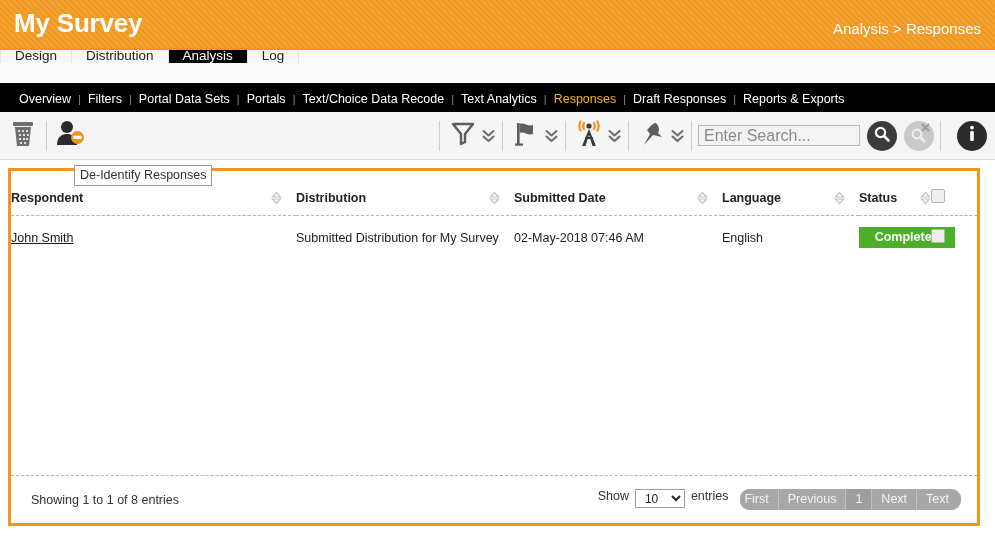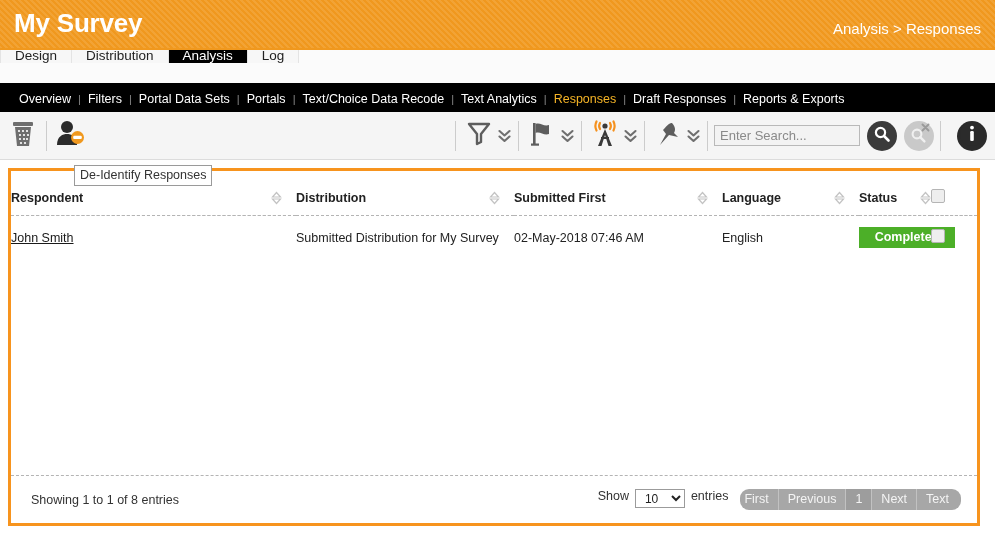--- a/index.html
+++ b/index.html
@@ -108,24 +108,24 @@
     display: flex; flex-direction: column;
     align-items: center; justify-content: center;
     cursor: pointer;
     color: #6f6f6f;
     line-height: 0;
   }
   .caret-dbl svg { display: block; }
 
   
   .search-input {
-    width: 146px; height: 21px;
+    width: 162px; height: 21px;
     border: 1px solid #b9b9b9;
     background: #f3f3f3;
-    font-size: 13px;
+    font-size: 16px;
     color: #333;
     padding: 0 5px;
     font-family: "Liberation Sans", sans-serif;
   }
   .search-input::placeholder { color: #8a8a8a; }
   .circle-btn {
     width: 30px; height: 30px; border-radius: 50%;
     display: flex; align-items: center; justify-content: center;
     margin-left: 7px; cursor: pointer;
   }
@@ -488,21 +488,21 @@
               <span class="sort-ind">
                 <svg width="11" height="14" viewBox="0 0 11 14">
                   <path d="M5.5 1.5 L9.5 6 L1.5 6 Z" fill="none" stroke="#c3c3c3" stroke-width="1.2"></path>
                   <path d="M5.5 12.5 L9.5 8 L1.5 8 Z" fill="none" stroke="#c3c3c3" stroke-width="1.2"></path>
                 </svg>
               </span>
             </div>
           </th>
           <th>
             <div class="th-inner">
-              <span>Submitted First</span>
+              <span>Submitted Date</span>
               <span class="sort-ind">
                 <svg width="11" height="14" viewBox="0 0 11 14">
                   <path d="M5.5 1.5 L9.5 6 L1.5 6 Z" fill="none" stroke="#c3c3c3" stroke-width="1.2"></path>
                   <path d="M5.5 12.5 L9.5 8 L1.5 8 Z" fill="none" stroke="#c3c3c3" stroke-width="1.2"></path>
                 </svg>
               </span>
             </div>
           </th>
           <th>
             <div class="th-inner">

